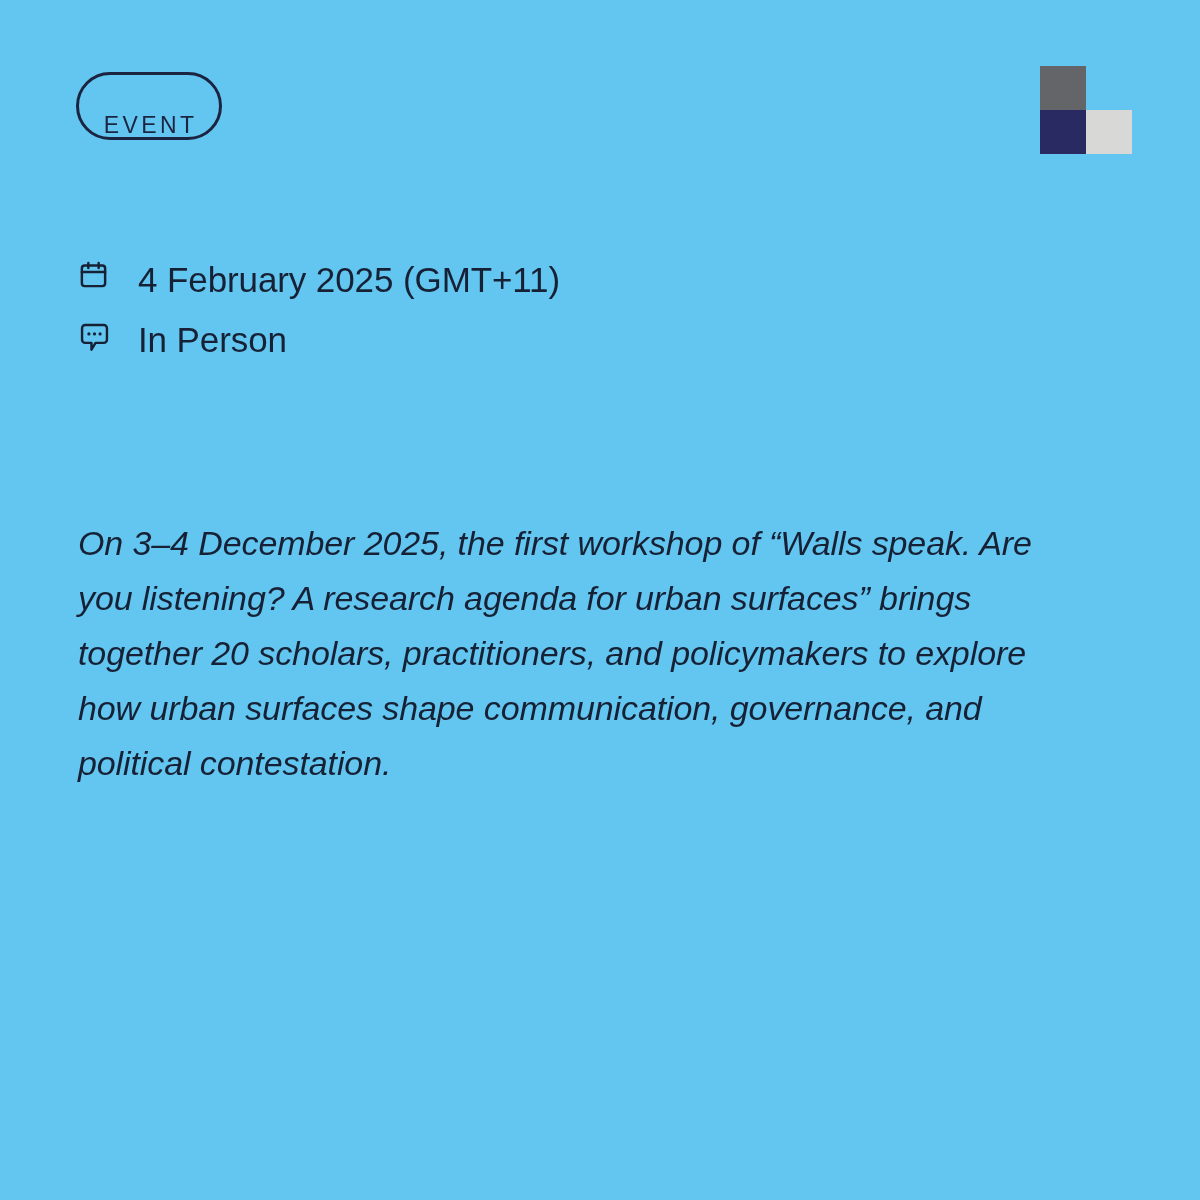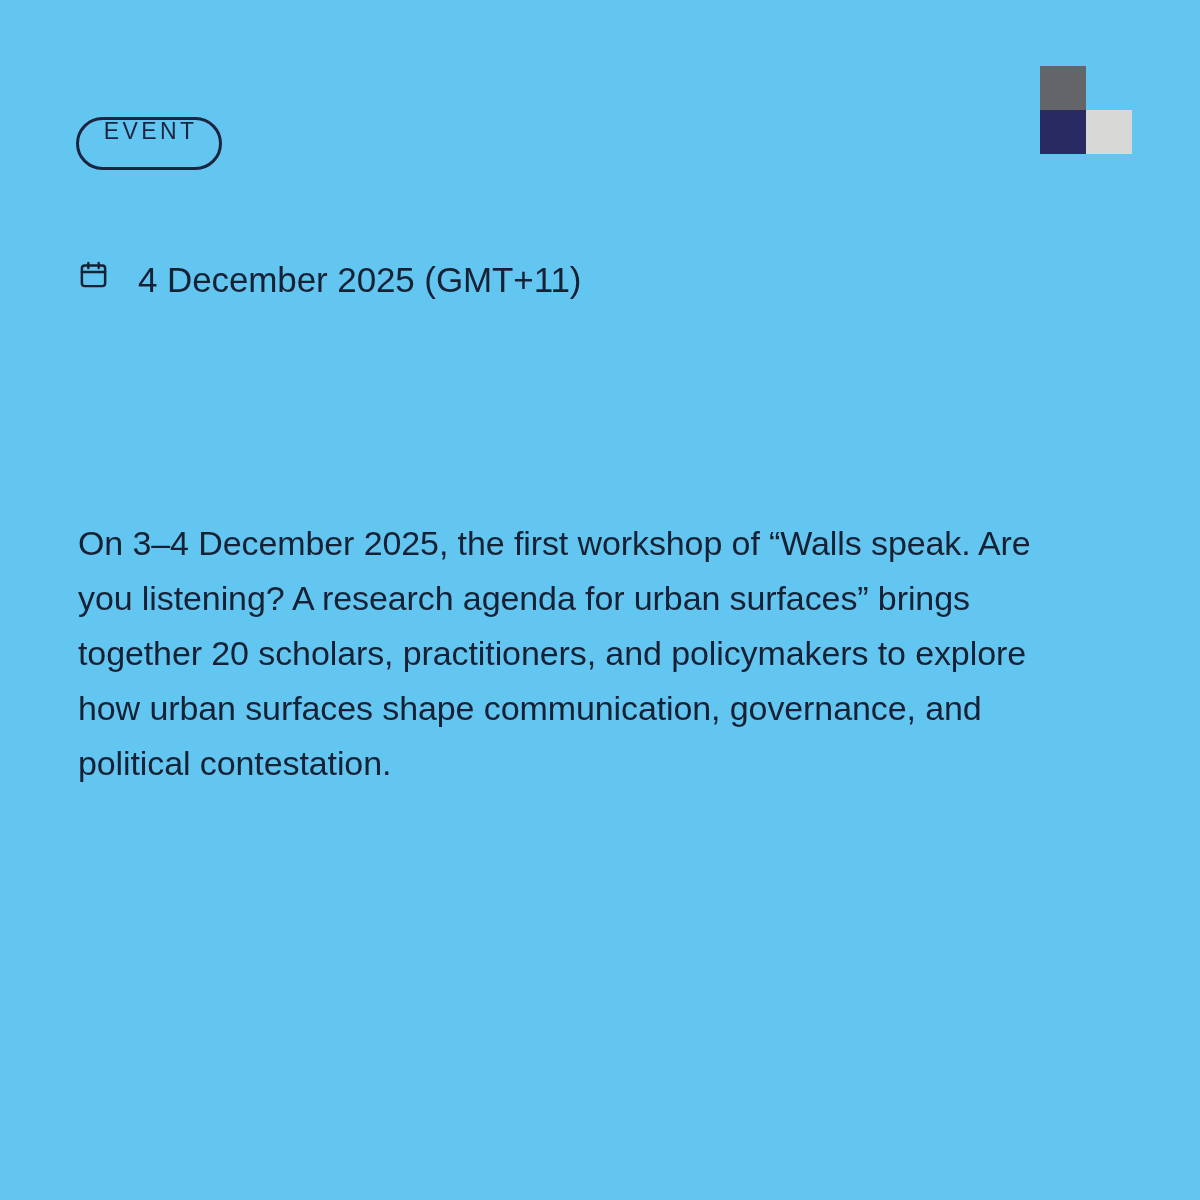--- a/index.html
+++ b/index.html
@@ -30,28 +30,27 @@
     left: 0;
     right: 0;
     height: 180px;
   }
 
   .event-badge {
     position: absolute;
     left: 76px;
     top: 72px;
     width: 146px;
-    height: 53px;
+    height: 68px;
     box-sizing: border-box;
     border: 3px solid #1b2440;
     border-radius: 34px;
     display: flex;
-    align-items: flex-start;
+    align-items: flex-end;
     justify-content: center;
-    margin-top: 45px;
   }
   .event-badge-label {
     font-size: 23px;
     font-weight: 400;
     letter-spacing: 3.4px;
     color: #1b2440;
     line-height: 1;
     padding-left: 3px;
   }
 
@@ -103,20 +102,21 @@
   }
   .meta-row.row-location .meta-icon { height: 56px; }
   .meta-row.row-mode .meta-icon { height: 50px; }
 
   
   .body-copy {
     position: absolute;
     left: 78px;
     top: 516px;
     width: 1000px;
+    font-style: italic;
   }
   .paragraph {
     font-size: 34px;
     line-height: 55px;
     color: #172135;
     margin: 0;
     letter-spacing: -0.1px;
     max-width: 990px;
   }
   .paragraph + .paragraph { margin-top: 55px; }
@@ -146,24 +146,35 @@
 
     <div class="meta-row row-date">
       <span class="meta-icon">
         <svg width="31" height="31" viewBox="0 0 24 24" fill="none" stroke="#172135" stroke-width="1.9" stroke-linecap="round" stroke-linejoin="round">
           <rect x="3" y="5" width="18" height="16" rx="2.2"></rect>
           <line x1="3" y1="10" x2="21" y2="10"></line>
           <line x1="8" y1="3" x2="8" y2="7"></line>
           <line x1="16" y1="3" x2="16" y2="7"></line>
         </svg>
       </span>
-      <span class="meta-text">4 December 2025 (GMT+11)</span>
+      <span class="meta-text">4 February 2025 (GMT+11)</span>
     </div>
 
 
+    <div class="meta-row row-mode">
+      <span class="meta-icon">
+        <svg width="33" height="31" viewBox="0 0 26 24" fill="none" stroke="#172135" stroke-width="1.9" stroke-linecap="round" stroke-linejoin="round">
+          <path d="M3.2 4.6a2.4 2.4 0 0 1 2.4-2.4h14.8a2.4 2.4 0 0 1 2.4 2.4v9.2a2.4 2.4 0 0 1-2.4 2.4h-6.6l-3.2 5.4v-5.4H5.6a2.4 2.4 0 0 1-2.4-2.4z"></path>
+          <circle cx="8.6" cy="9.2" r="1.25" fill="#172135" stroke="none"></circle>
+          <circle cx="13.0" cy="9.2" r="1.25" fill="#172135" stroke="none"></circle>
+          <circle cx="17.4" cy="9.2" r="1.25" fill="#172135" stroke="none"></circle>
+        </svg>
+      </span>
+      <span class="meta-text">In Person</span>
+    </div>
 
   </div>
 
   <div class="body-copy">
 
     <p class="paragraph">On 3–4 December 2025, the first workshop of “Walls speak. Are you listening? A research agenda for urban surfaces” brings together 20 scholars, practitioners, and policymakers to explore how urban surfaces shape communication, governance, and political contestation.</p>
 
 
   </div>
 

